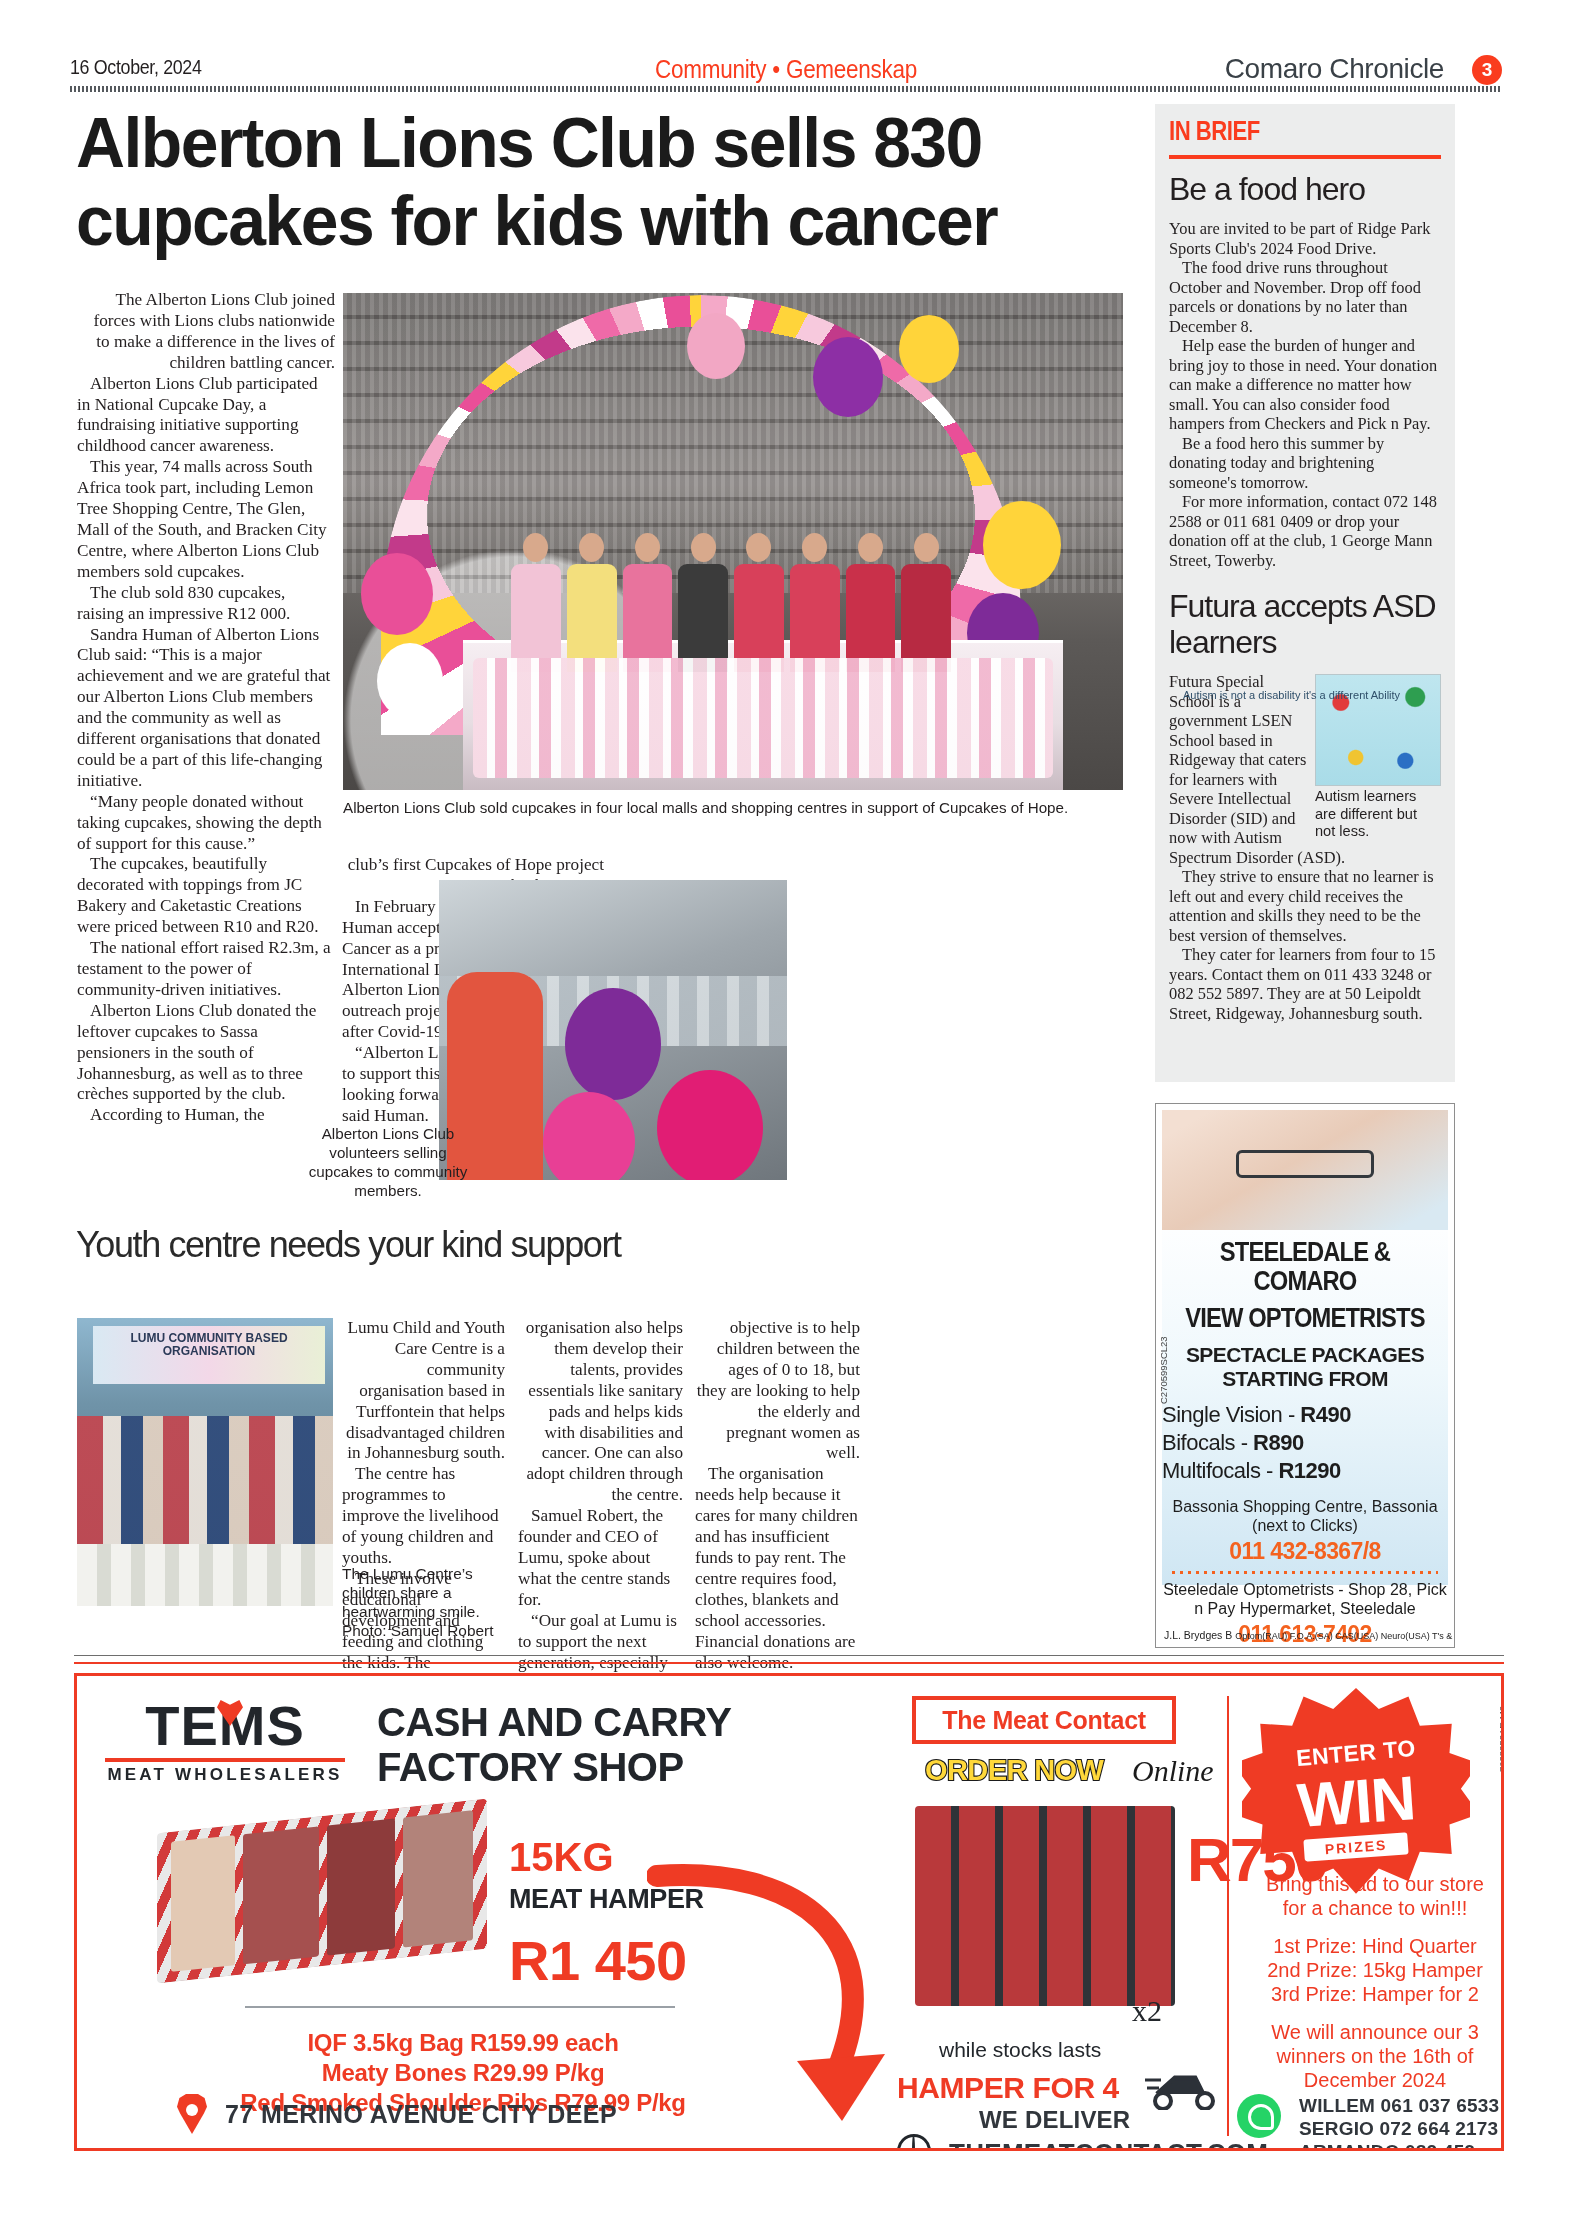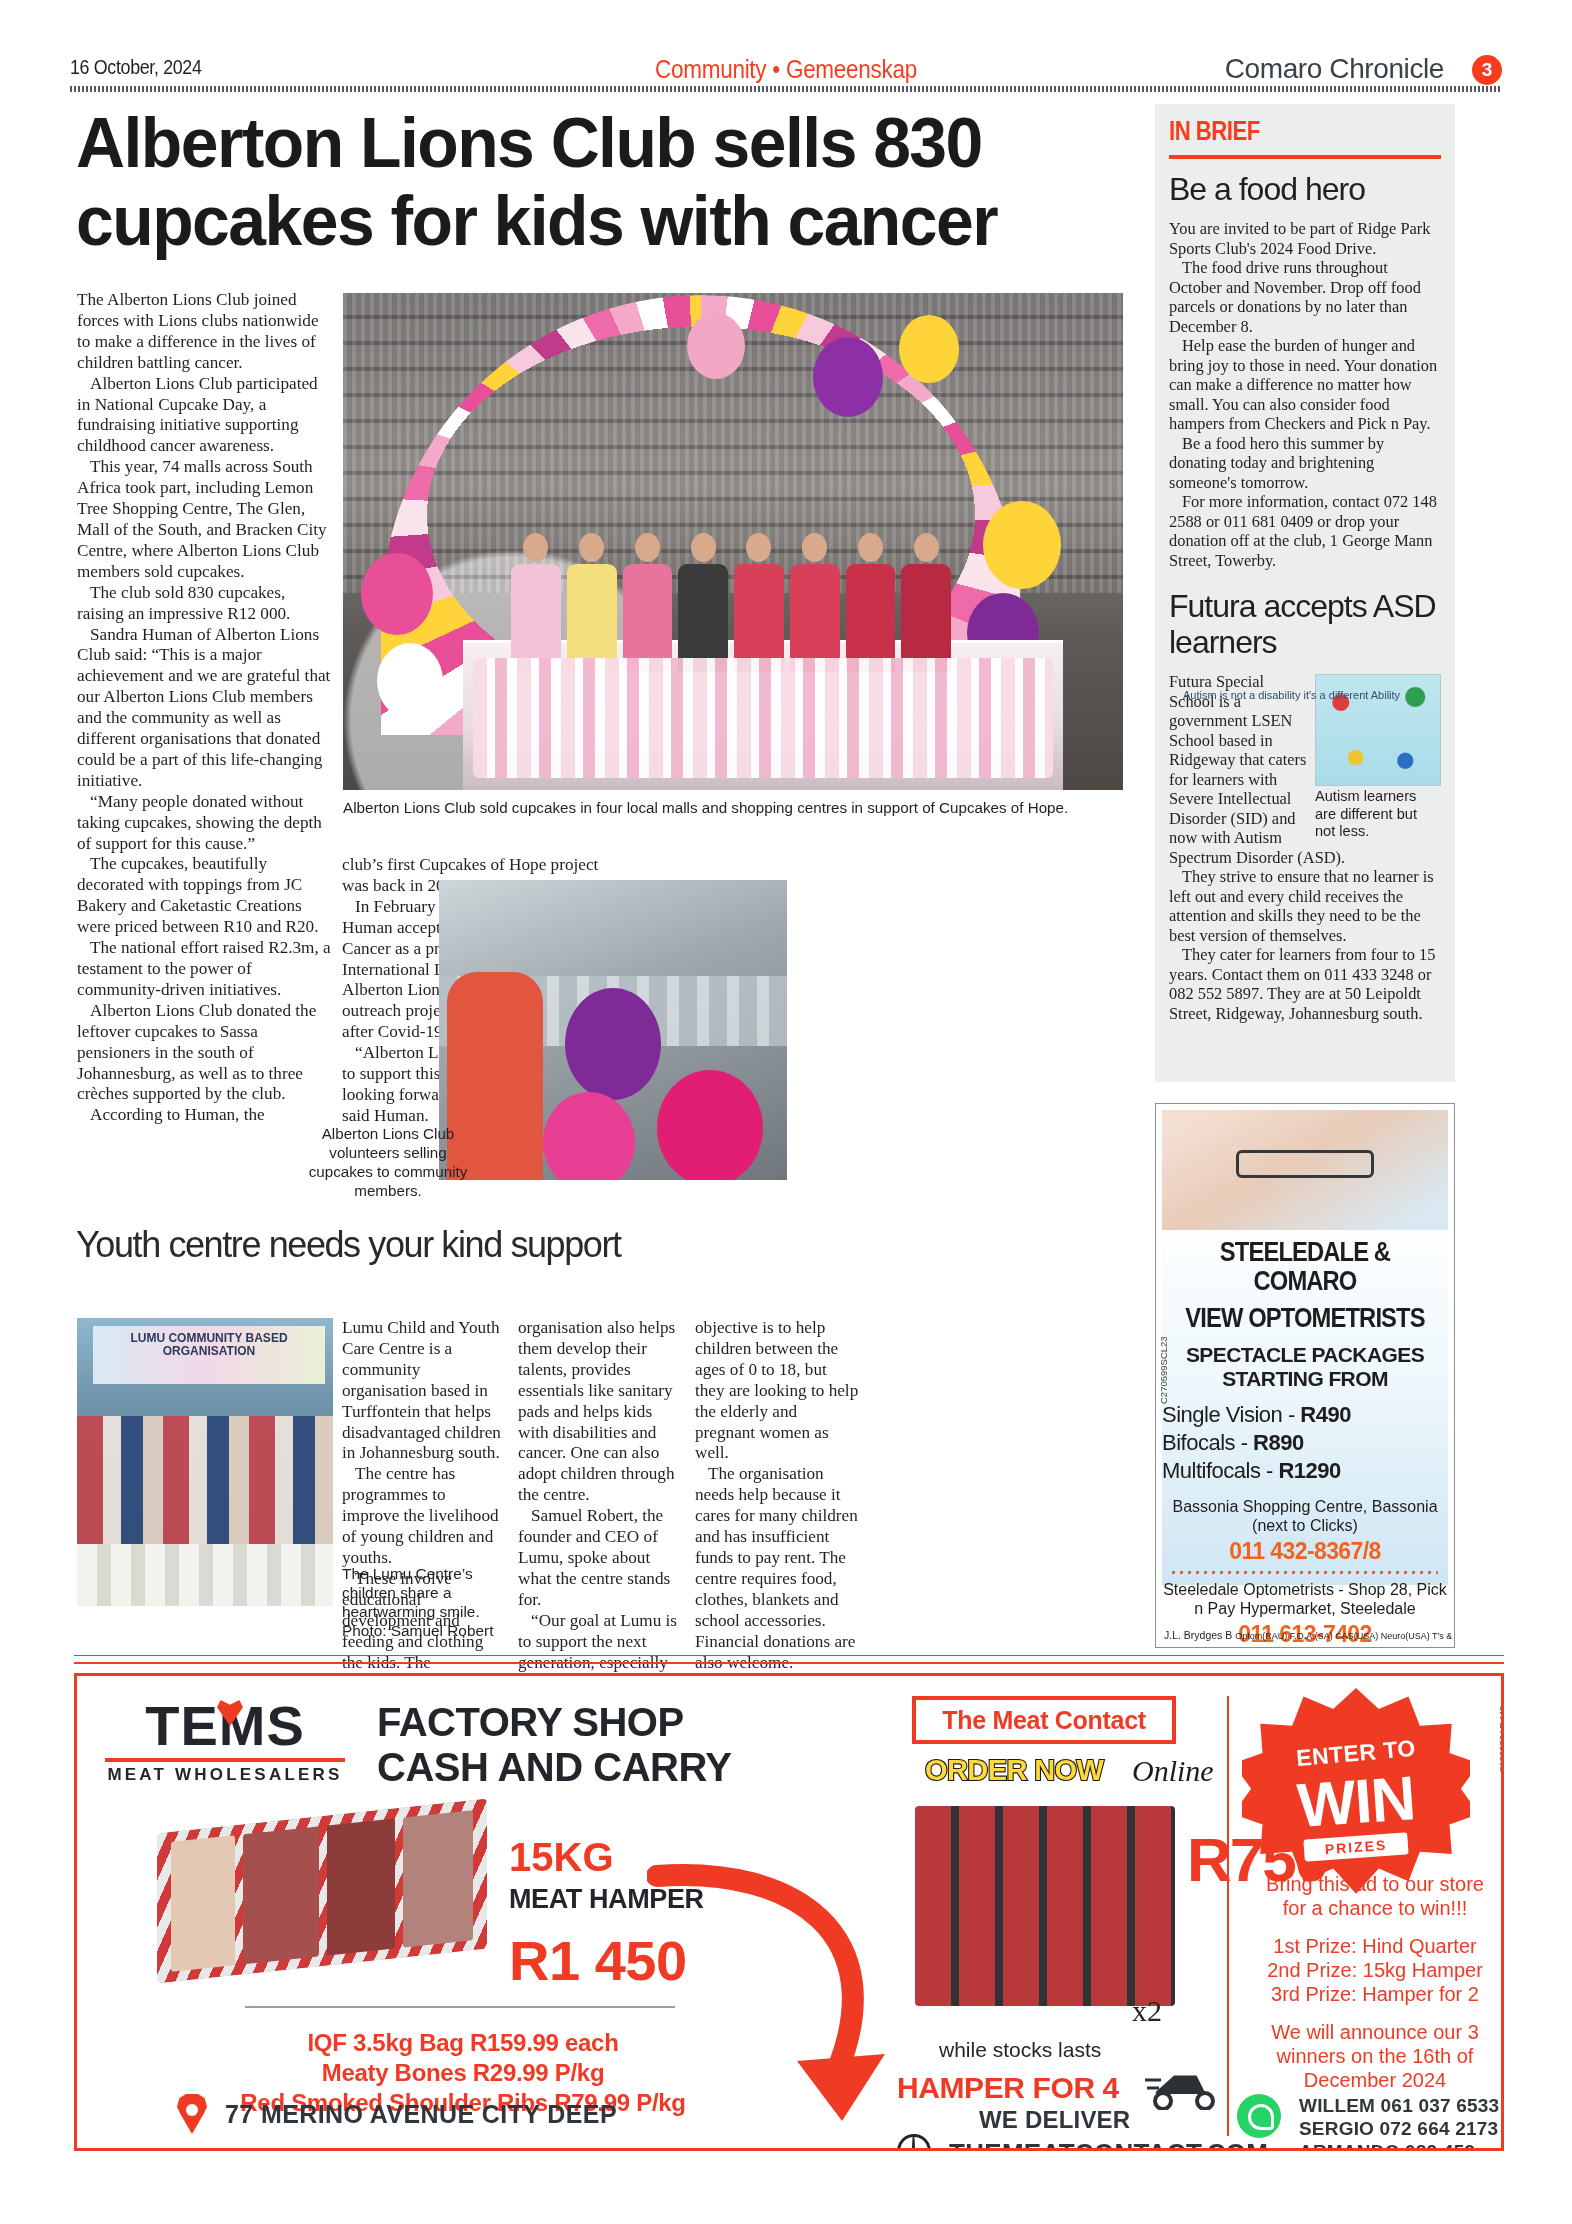--- a/index.html
+++ b/index.html
@@ -56,21 +56,21 @@
   }
 
   
   .col {
     position: absolute;
     font-family: "Liberation Serif", serif;
     font-size: 17.2px; line-height: 20.9px; color: #231f20;
     text-align: left;
   }
   .col p { text-indent: 13px; }
-  .col p.first { text-indent: 0; }
+  .col p.first { text-indent: 0; text-align: right; }
 
   .a1 { left: 77px; top: 290px; width: 258px; }
   .a2 { left: 342px; top: 855px; width: 262px; }
 
   
   .photo { position: absolute; overflow: hidden; background: #cfcfcf; }
   .cap {
     position: absolute;
     font-family: "Liberation Sans", sans-serif;
     font-size: 15.2px; line-height: 19px; color: #231f20;
@@ -654,22 +654,22 @@
   <div class="tems">
 
     <div class="tems-logo">
       <div class="word">TEMS</div>
       <div class="heart"></div>
       <div class="bar"></div>
       <div class="sub">MEAT  WHOLESALERS</div>
     </div>
 
     <div class="cashcarry">
+      <div>CASH AND CARRY</div>
       <div>FACTORY SHOP</div>
-      <div>CASH AND CARRY</div>
     </div>
 
     <div class="meatpile">
       <div class="strip" style="left:14px;width:64px;background:#e3c9b4;"></div>
       <div class="strip" style="left:86px;width:76px;background:#a5504f;"></div>
       <div class="strip" style="left:170px;width:68px;background:#8d3b3b;"></div>
       <div class="strip" style="left:246px;width:70px;background:#b2837a;"></div>
     </div>
 
     <div class="p15kg">

